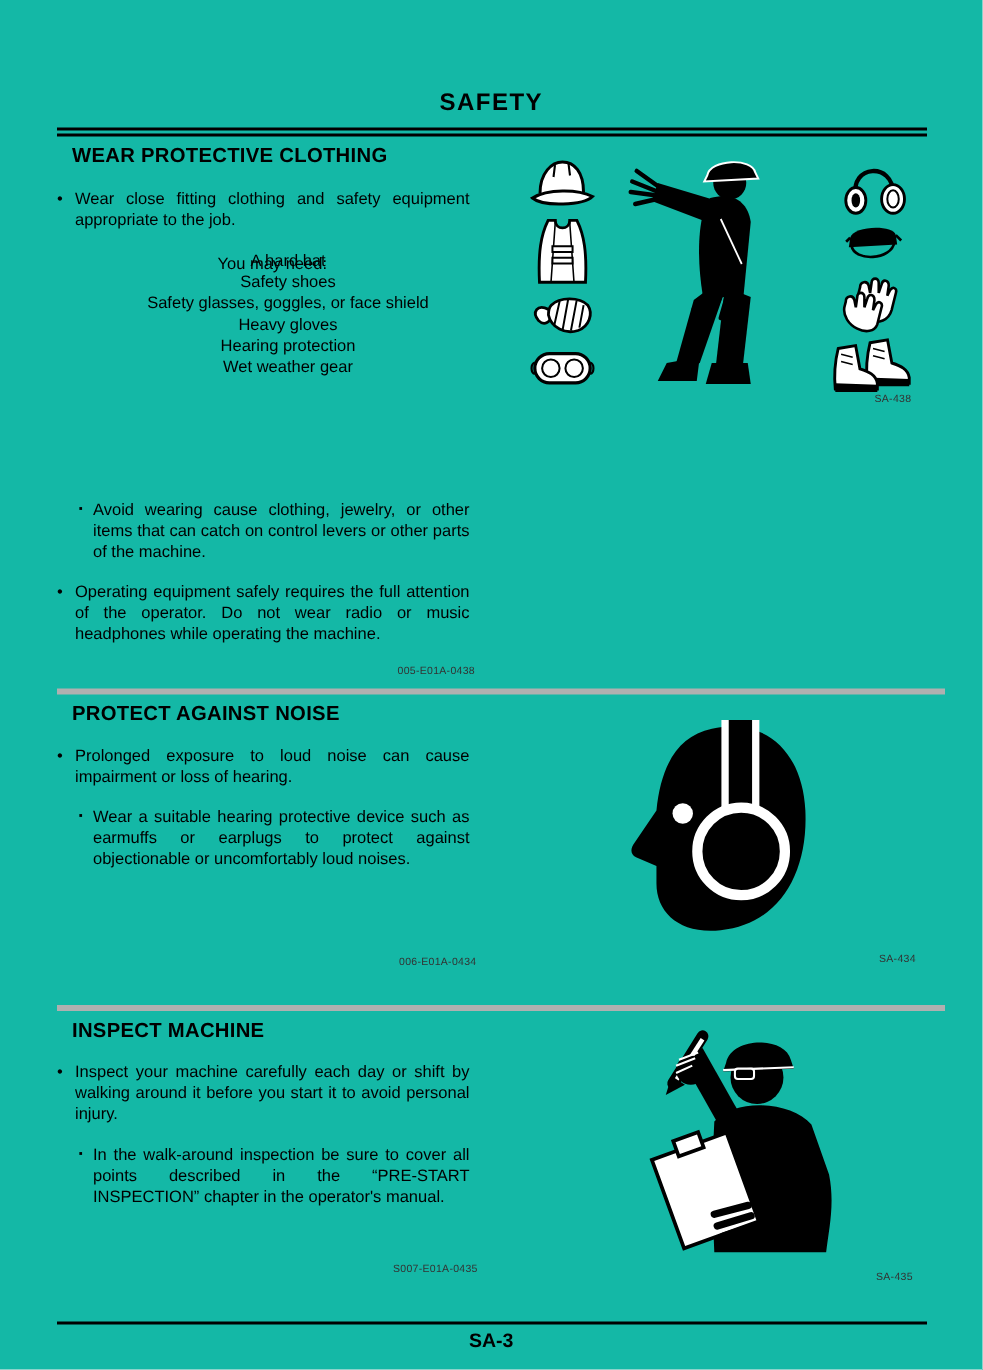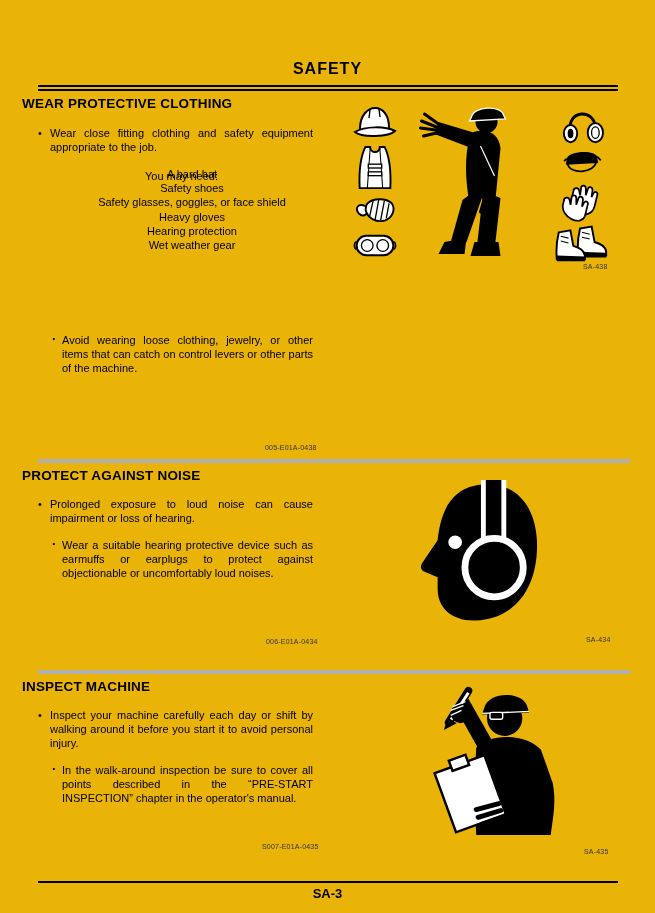--- a/index.html
+++ b/index.html
@@ -1,36 +1,36 @@
 <!DOCTYPE html>
 <html><head>
 <meta charset="utf-8">
 <style>
   html,body{margin:0;padding:0;background:#e8e8e8;}
   #page{
     position:relative;
     width:655px;height:913px;
-    background:#eab308;
+    background:#14b8a6;
     font-family:"Liberation Sans","DejaVu Sans",sans-serif;
     color:#000;
     overflow:hidden;
     margin:0 auto;
   }
   .abs{position:absolute;}
   .page-title{
     top:60px;left:0;width:655px;text-align:center;
     font-size:16px;font-weight:bold;letter-spacing:1px;
   }
   .double-rule{
     top:85px;left:38px;width:580px;height:6px;
     border-top:2px solid #000;border-bottom:2px solid #000;
     box-sizing:border-box;
   }
   .sec-title{
-    left:22px;font-size:13.5px;font-weight:bold;letter-spacing:0.2px;text-align:right;
+    left:48px;font-size:13.5px;font-weight:bold;letter-spacing:0.2px;text-align:right;
   }
   .para{
     font-size:11px;line-height:14.2px;text-align:justify;
   }
   .bullet{left:50px;width:263px;}
   .bullet::before{
     content:"\2022";position:absolute;left:-12px;top:0;
     font-size:11px;
   }
   .subbullet{left:62px;width:251px;}
@@ -67,22 +67,23 @@
   <div class="abs need-list" style="top:167px;text-align:center;">
     <div>A hard hat</div>
     <div>Safety shoes</div>
     <div>Safety glasses, goggles, or face shield</div>
     <div>Heavy gloves</div>
     <div>Hearing protection</div>
     <div>Wet weather gear</div>
   </div>
 
 
-  <div class="abs para subbullet" style="top:333px;">Avoid wearing loose clothing, jewelry, or other items that can catch on control levers or other parts of the machine.</div>
-
+  <div class="abs para subbullet" style="top:333px;">Avoid wearing cause clothing, jewelry, or other items that can catch on control levers or other parts of the machine.</div>
+
+  <div class="abs para bullet" style="top:388px;">Operating equipment safely requires the full attention of the operator. Do not wear radio or music headphones while operating the machine.</div>
 
   <div class="abs figure" style="top:104px;left:350px;width:262px;height:160px;justify-content:space-between;">
 
     <div class="icon-col" style="width:50px;height:158px;">
       <span>
         <svg width="44" height="37" viewBox="0 0 44 37">
           <path d="M7 25 C7 11 15 4 22 4 C30 4 36 11 36 24" fill="#fff" stroke="#000" stroke-width="2"></path>
           <path d="M2 28 C12 22 32 22 42 27 C36 33 9 34 2 28 Z" fill="#fff" stroke="#000" stroke-width="2"></path>
           <path d="M17 6 L16 14 M26 5 L27 13" stroke="#000" stroke-width="1.4" fill="none"></path>
         </svg>

